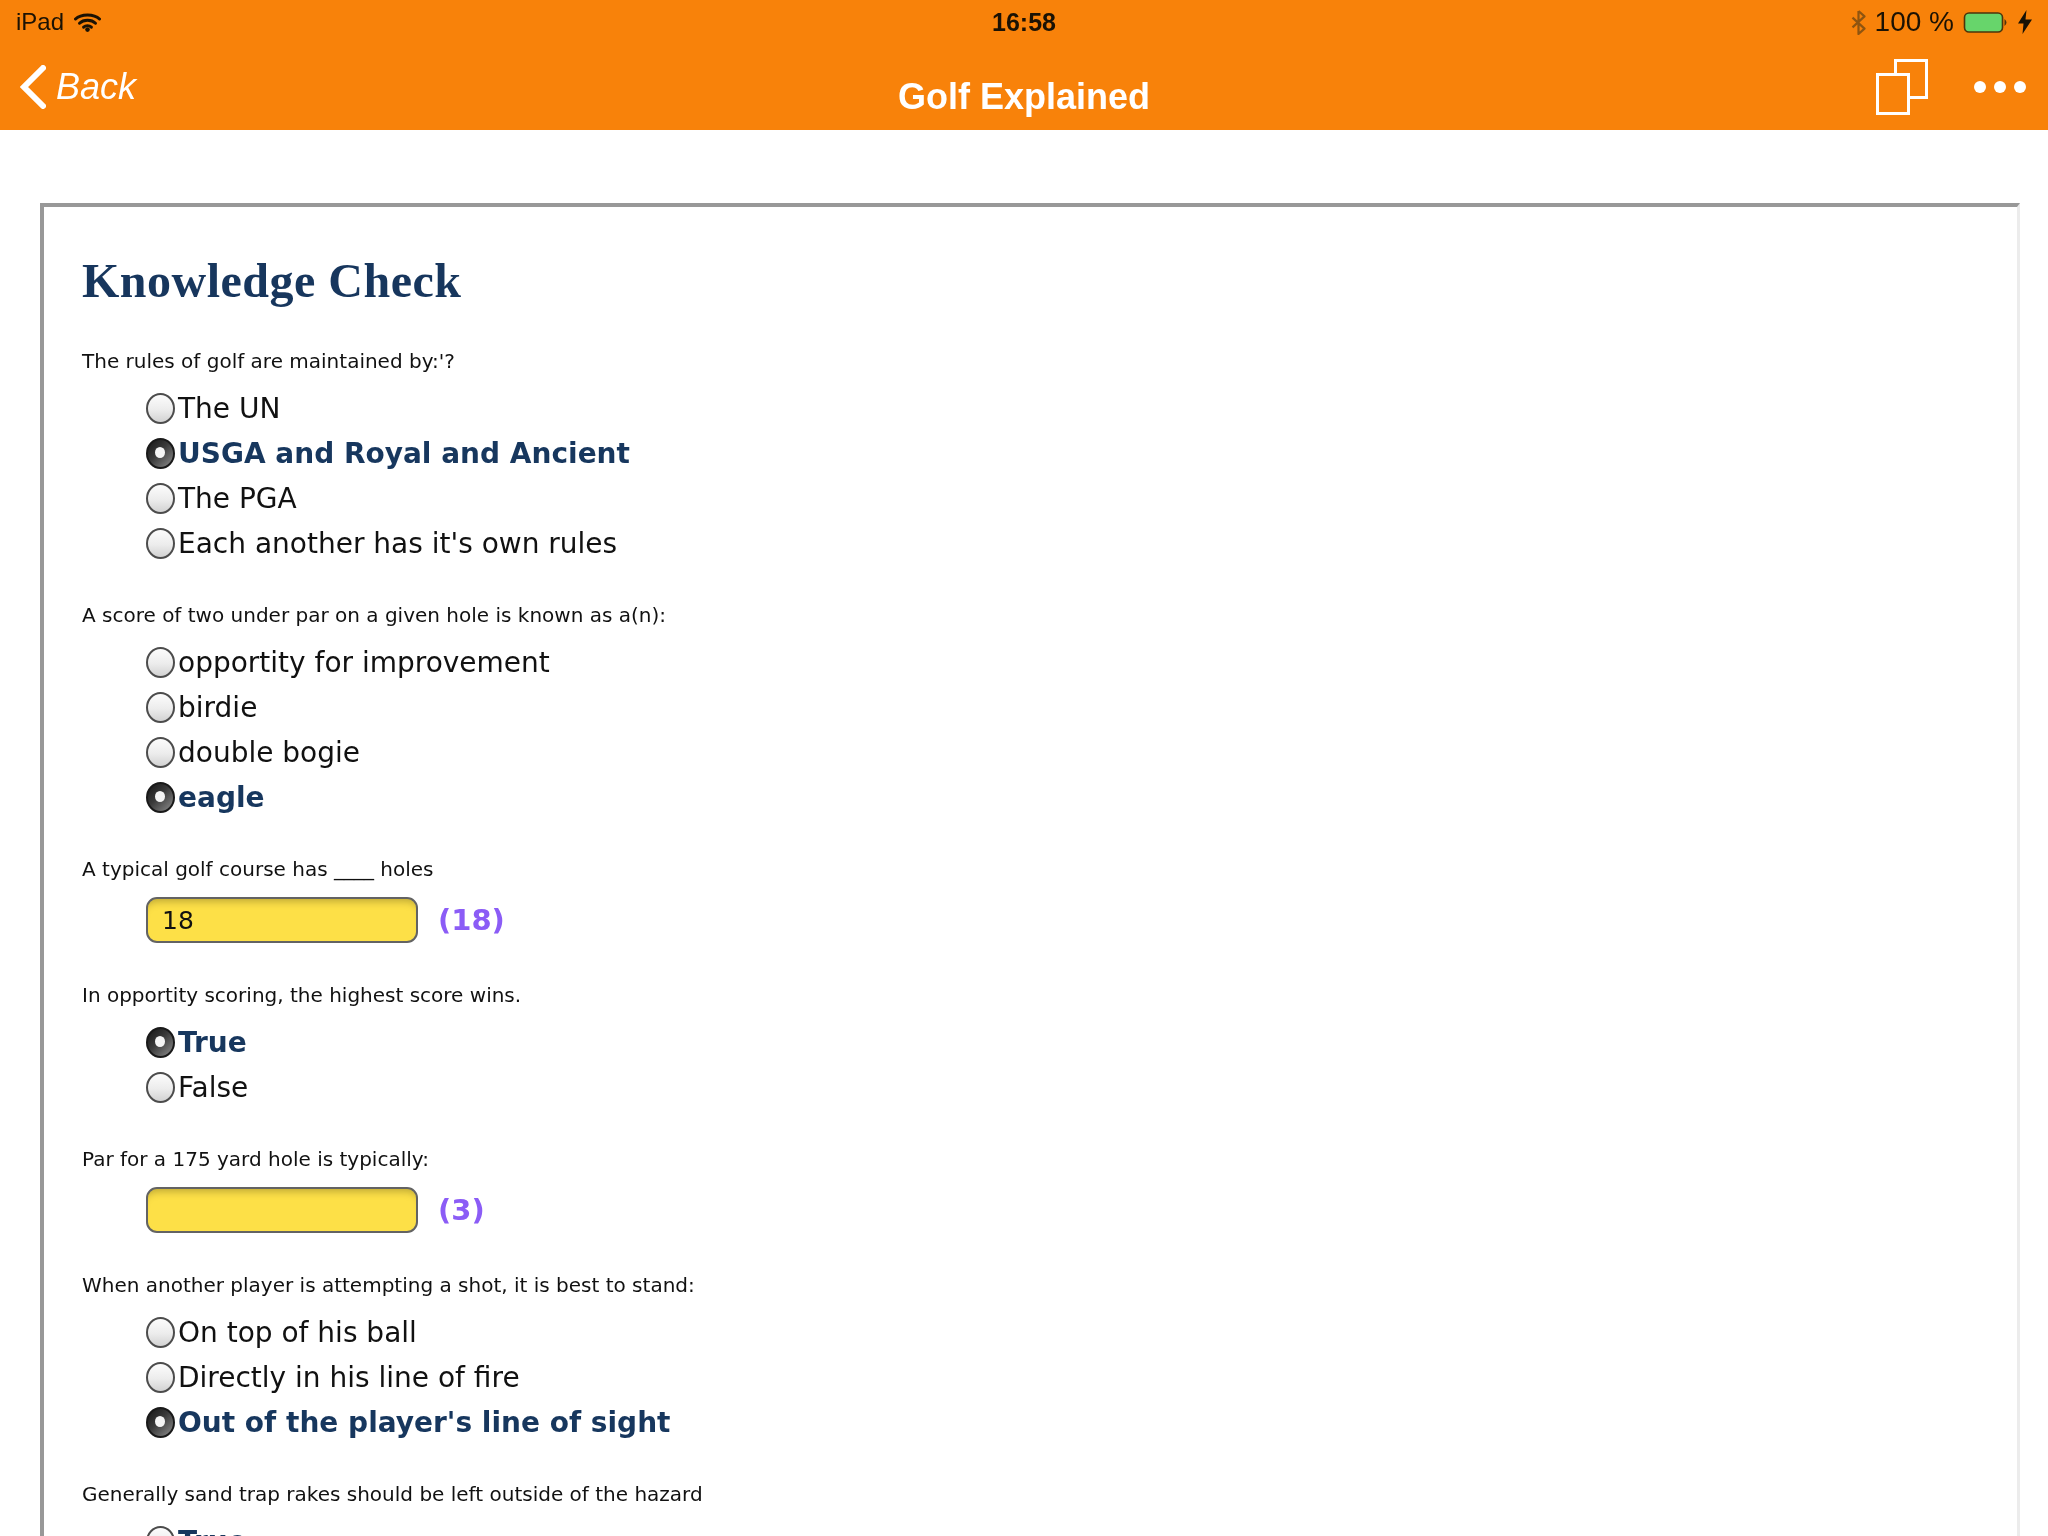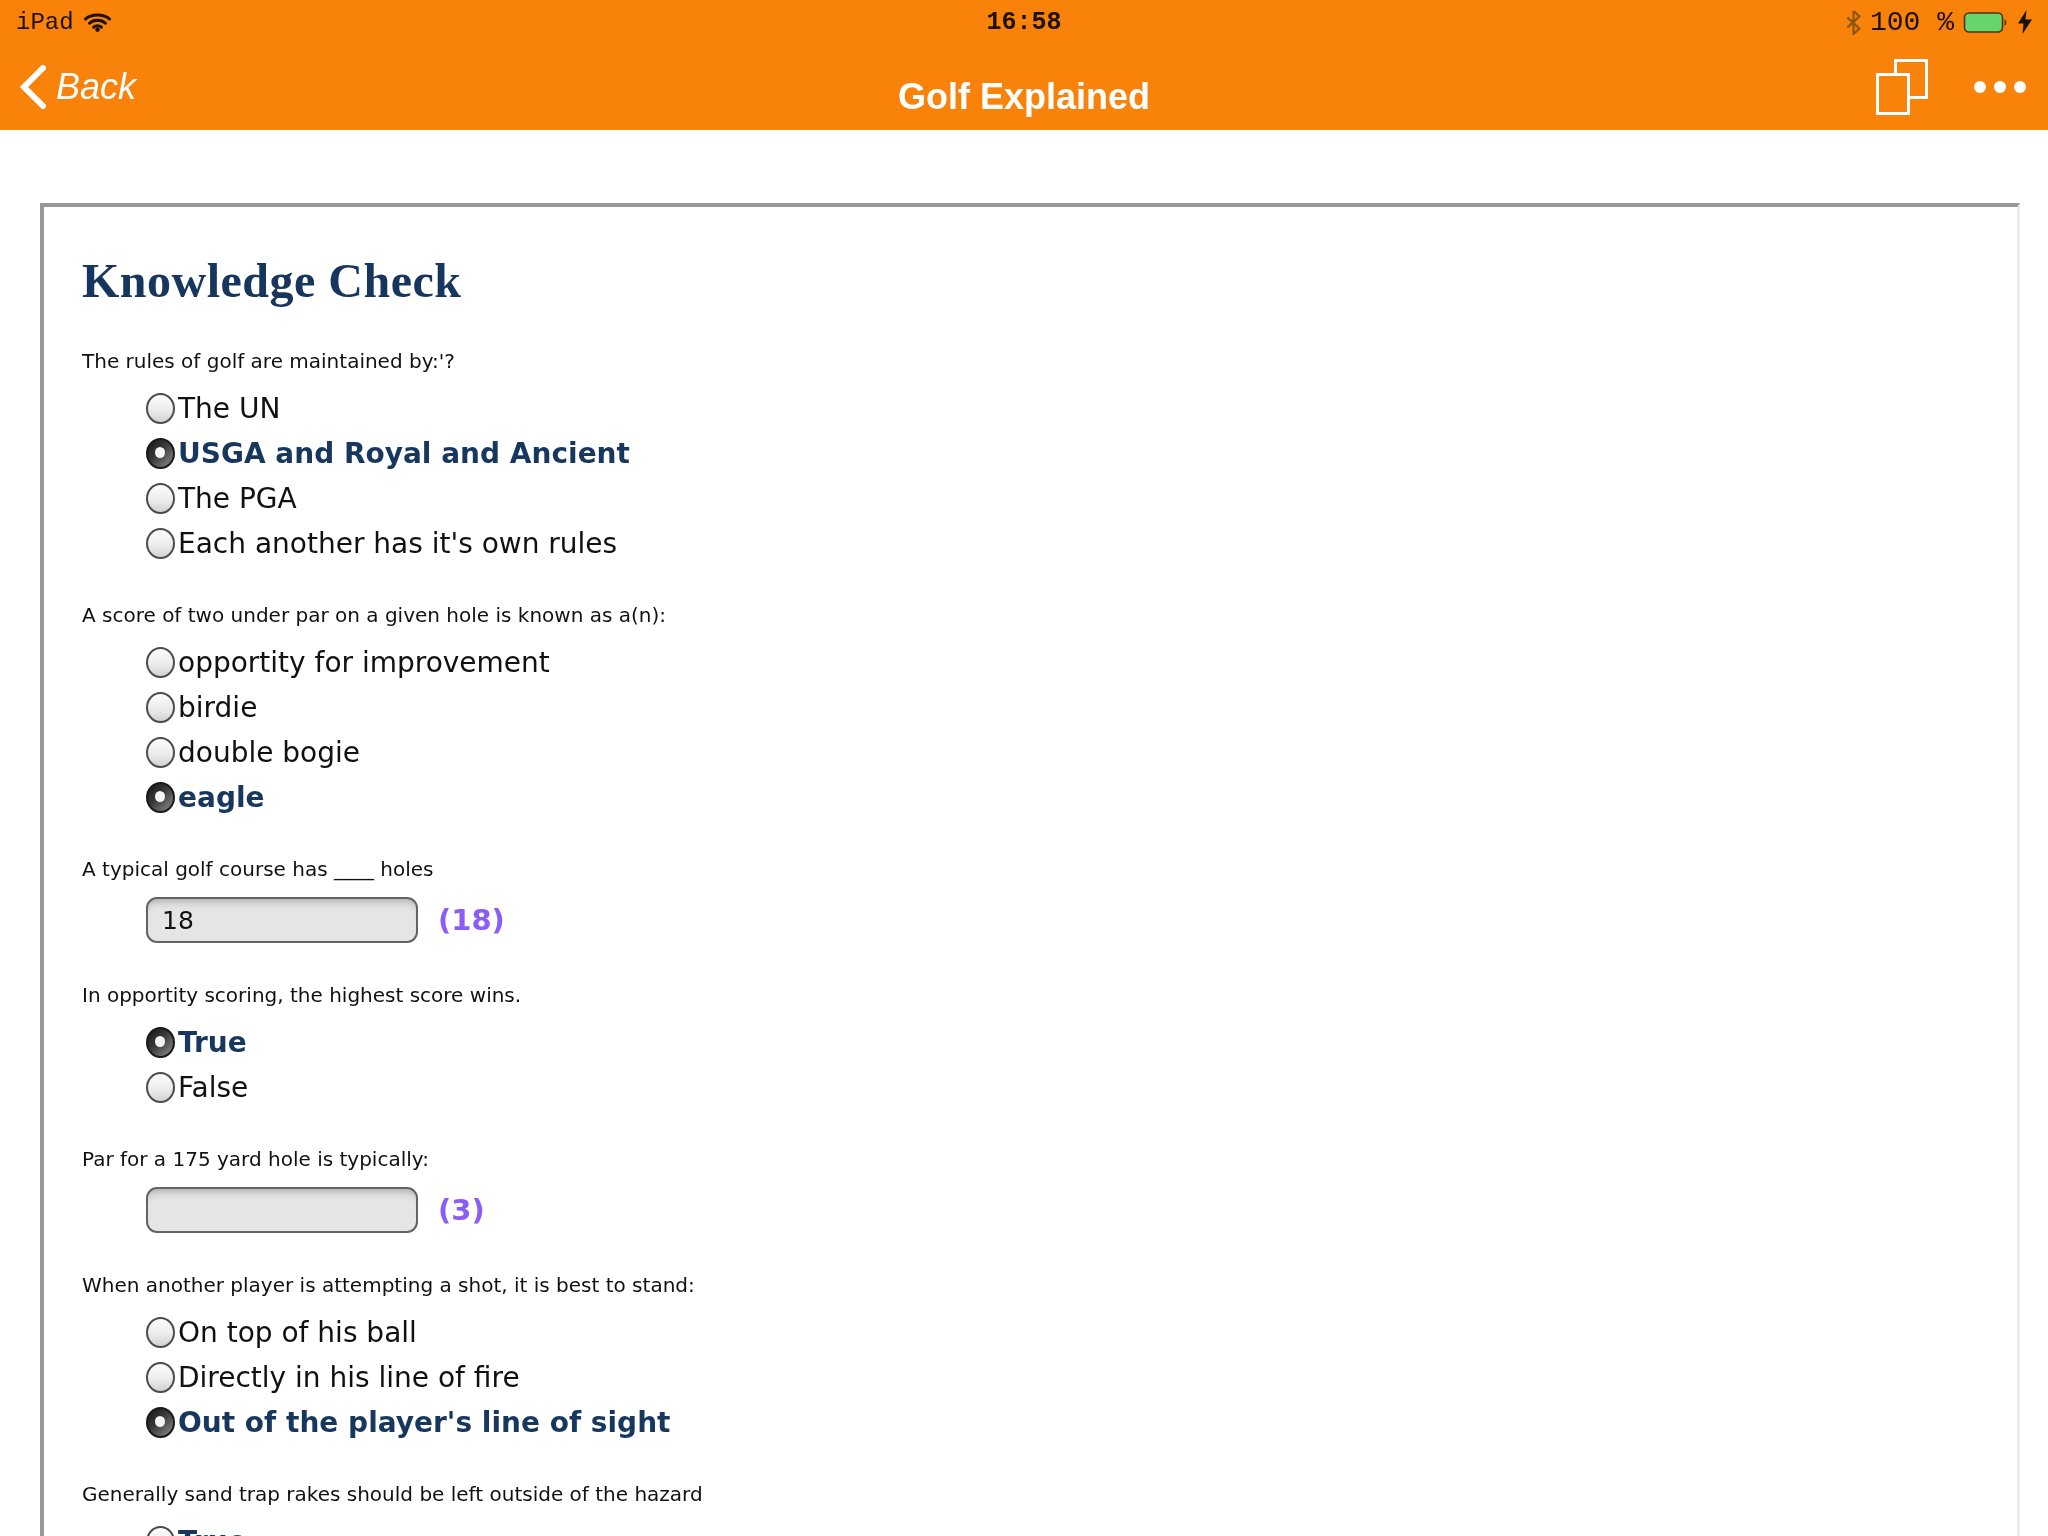--- a/index.html
+++ b/index.html
@@ -10,21 +10,21 @@
   *{box-sizing:border-box;}
   html,body{margin:0;padding:0;}
   body{
     width:2048px;height:1536px;overflow:hidden;background:#ffffff;
     font-family:"DejaVu Sans", sans-serif;position:relative;
   }
   
   .status-bar{
     height:44px;background:var(--orange);display:flex;align-items:center;
     padding:0 16px;position:relative;
-    font-family:Liberation Mono, monospace;font-size:24px;color:#1b1204;
+    font-family:Liberation Sans, sans-serif;font-size:24px;color:#1b1204;
   }
   .sb-left{display:flex;align-items:center;gap:10px;}
   .sb-time{
     position:absolute;left:0;right:0;text-align:center;font-weight:bold;
     font-size:25px;color:#1b1204;
   }
   .sb-right{margin-left:auto;display:flex;align-items:center;gap:9px;z-index:1;}
   .sb-right .pct{font-size:28px;}
   
   .nav-bar{
@@ -84,21 +84,21 @@
   .radio.selected::after{
     content:"";position:absolute;width:10px;height:11px;border-radius:50%;
     background:#f4f4f4;top:7px;left:7px;
   }
   .option-label{font-size:28px;color:var(--ink);margin-left:3px;}
   .option-label.bold{font-weight:bold;color:#17375e;}
   .answer-row{margin-left:64px;display:flex;align-items:center;height:52px;margin-bottom:4px;}
   .answer-input{
     width:272px;height:46px;border:2px solid #636363;border-radius:11px;
     font-family:"DejaVu Sans", sans-serif;font-size:25px;color:#111;
-    padding:0 14px;background:#e5e5e5;outline:none;
+    padding:0 14px;background:#fde047;outline:none;
     box-shadow:inset 0 9px 9px -7px rgba(0,0,0,0.28);
   }
   .hint{margin-left:20px;font-size:29px;font-weight:bold;color:#8b5cf6;}
   svg{display:block;}
 </style>
 </head>
 <body>
 
 <div class="status-bar">
   <div class="sb-left">

